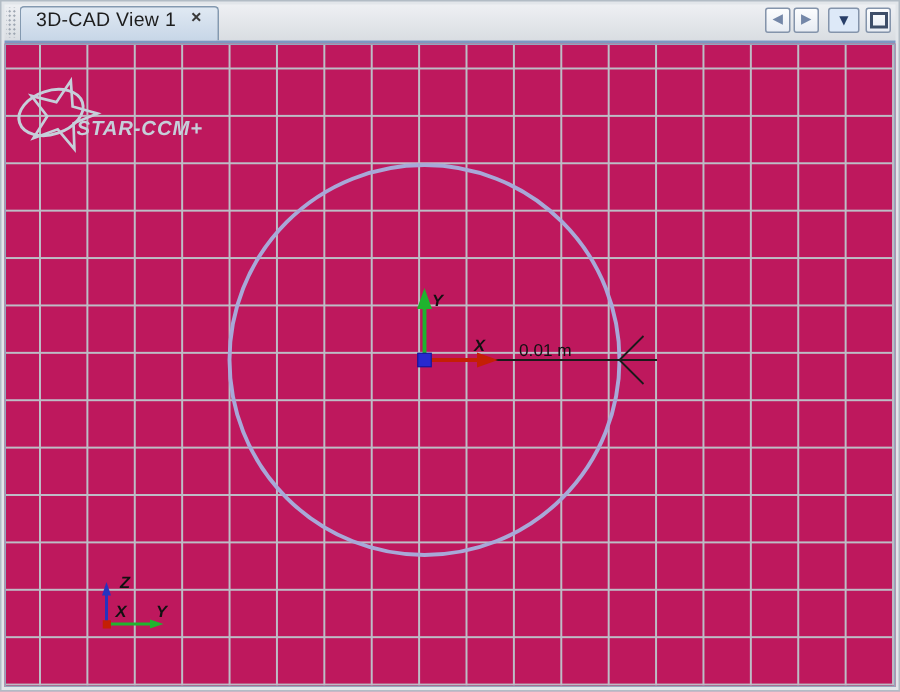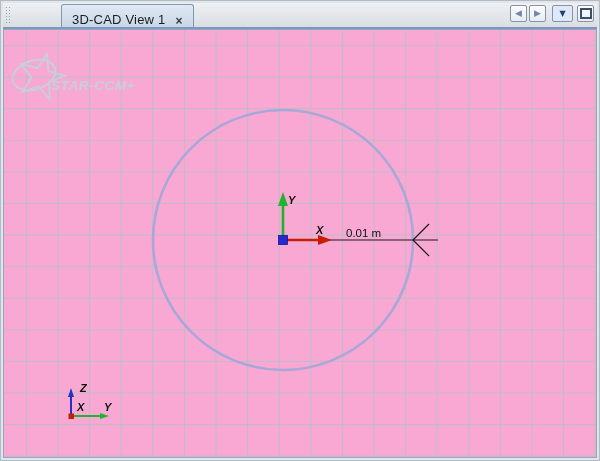--- a/index.html
+++ b/index.html
@@ -13,28 +13,27 @@
     background:linear-gradient(#eef0f3,#d9dde2);
     border-bottom:2px solid #7c98c2;
     display:flex;align-items:flex-end;
   }
   .grip{
     width:7px;height:20px;margin:0 2px 1px 1px;align-self:center;
     background-image:radial-gradient(#98a1ad 34%,transparent 36%);
     background-size:3px 3px;background-position:1px 1px;
   }
   .tab{
-    height:22px;display:flex;align-items:flex-end;gap:9px;
+    height:22px;display:flex;align-items:flex-start;gap:9px;
     padding:0 9px 0 10px;
     background:linear-gradient(#e0e9f3,#c7d6e7);
     border:1px solid #8399b0;border-bottom:none;
     border-radius:3px 3px 0 0;
     font-size:13px;color:#1d1d1d;letter-spacing:.2px;
     cursor:default;
-    margin-left:48px;
   }
   .tab .close{
     font-size:12px;font-weight:bold;color:#3a3a3a;line-height:1;
     padding:0 1px;cursor:pointer;
   }
   .tab-spacer{flex:1;}
   .btn-row{display:flex;align-items:center;gap:2px;margin:0 3px 3px 0;align-self:center;}
   .sq-btn{
     width:17px;height:17px;box-sizing:border-box;
     border:1px solid #8494ab;border-radius:2px;
@@ -43,21 +42,21 @@
     font-size:9px;color:#7487a8;padding:0;line-height:1;
     font-family:"DejaVu Sans",sans-serif;
   }
   .sq-btn.pair-left{margin-right:0;}
   .sq-btn.dropdown{width:21px;background:#dde9f8;color:#273e68;font-size:8px;margin-left:4px;}
   .sq-btn.maxi{margin-left:2px;}
   .maxi-box{width:8px;height:7px;border:2px solid #3e4e68;background:transparent;}
   
   .canvas-frame{
     position:relative;height:429px;box-sizing:border-box;
-    border:1px solid #94a7bd;background:#f9a8d4;overflow:hidden;
+    border:1px solid #94a7bd;background:#be185d;overflow:hidden;
   }
   .grid{
     position:absolute;inset:0;
     background-image:
       linear-gradient(to right,#bdbdc6 1px,transparent 1px),
       linear-gradient(to bottom,#bdbdc6 1px,transparent 1px);
     background-size:31.6px 31.6px;
     background-position:22px 15px;
   }
   svg{position:absolute;left:0;top:0;}

